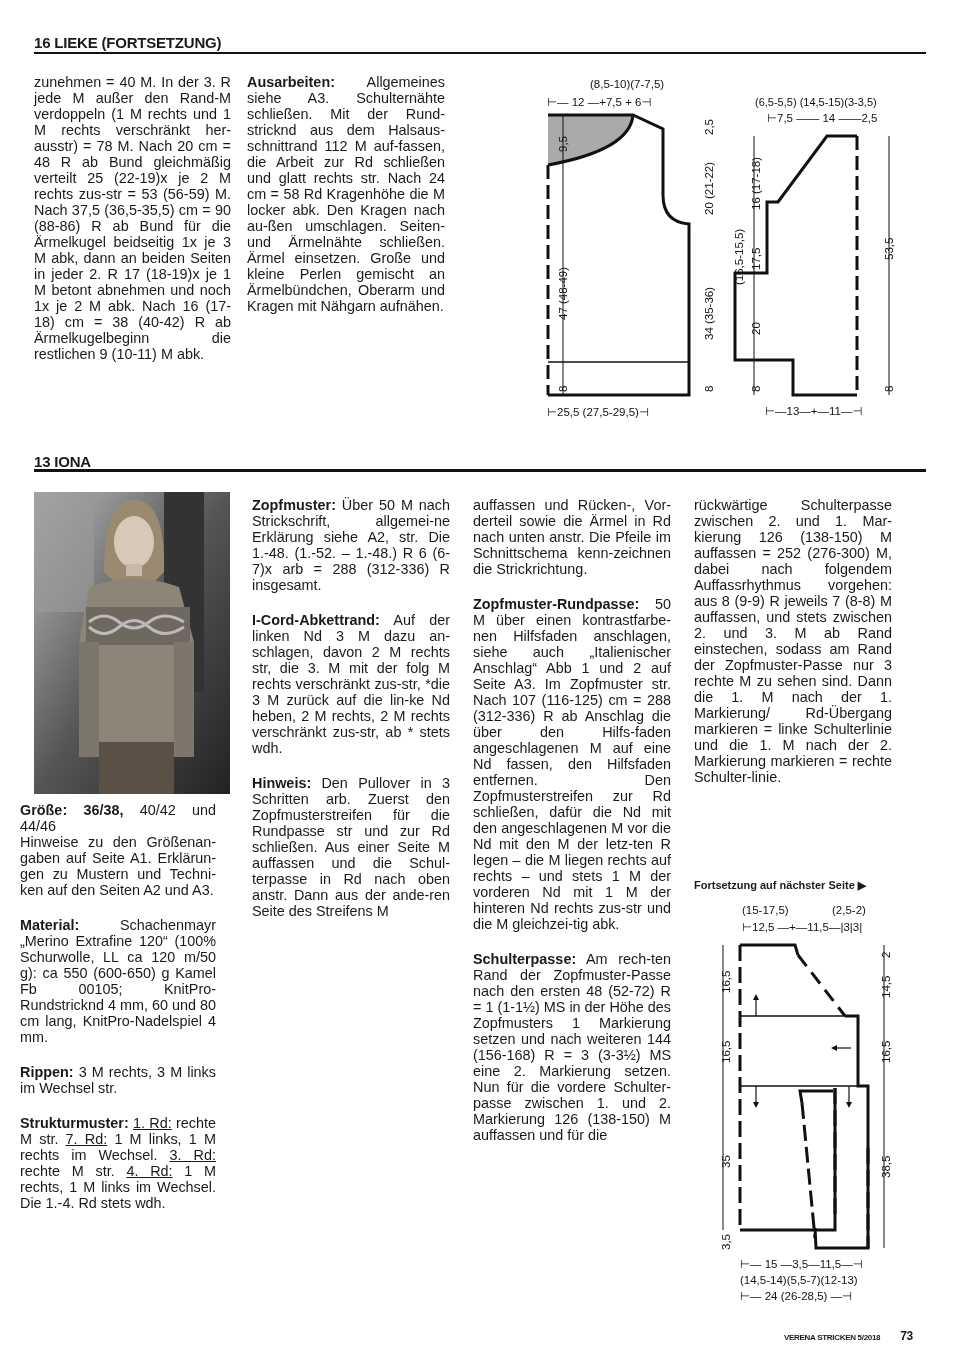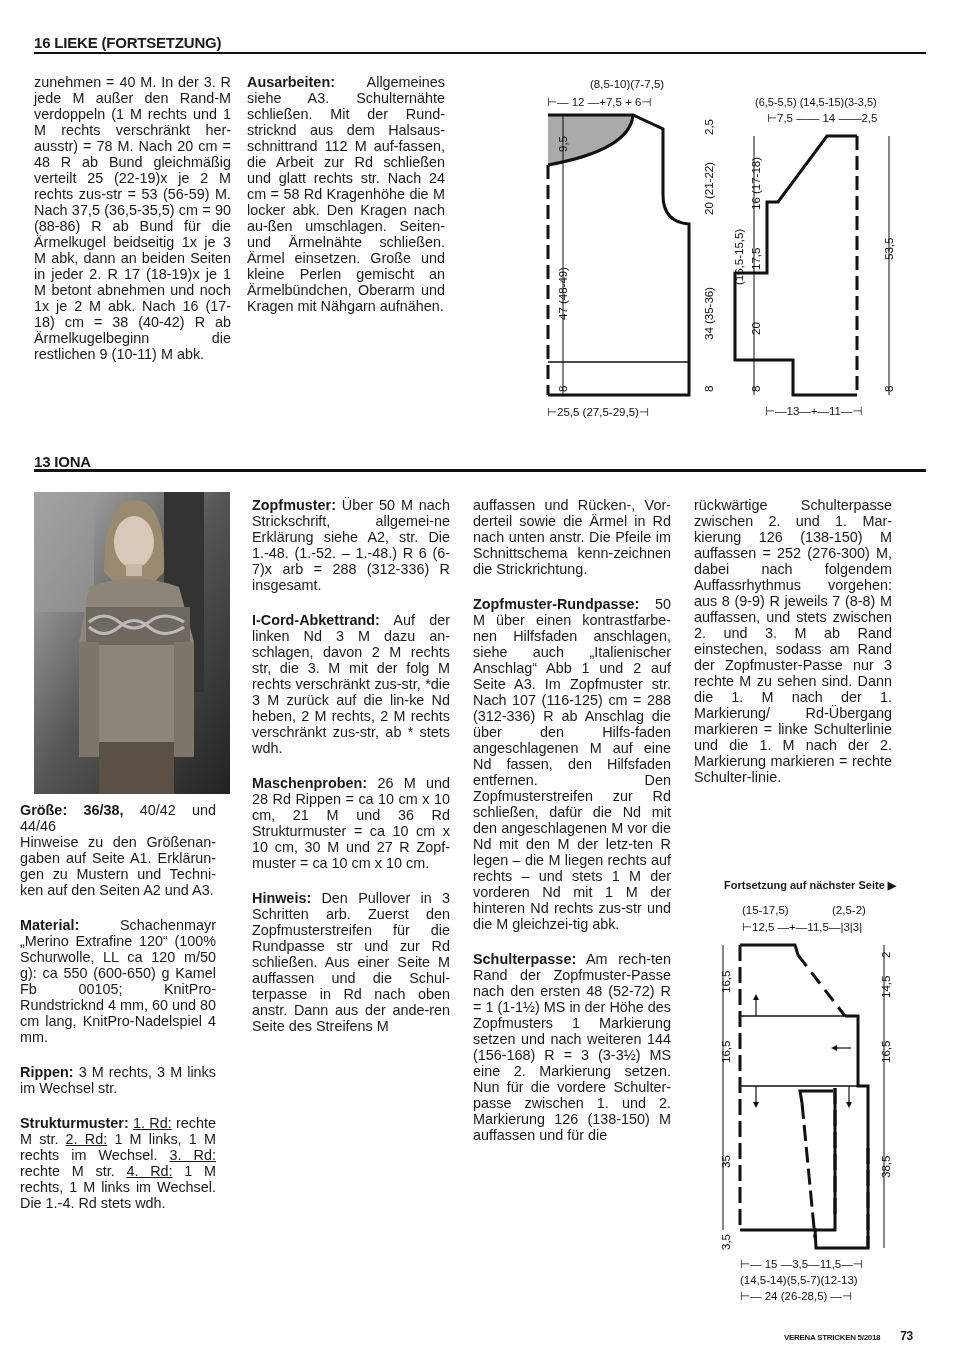--- a/index.html
+++ b/index.html
@@ -106,40 +106,39 @@
 
     <rect x="65" y="250" width="75" height="52" fill="#5a5045"></rect>
   </svg>
 </div>
 
 <div class="col" style="left:20px;top:802px;width:196px;">
   <p style="margin-bottom:0"><b>Größe: 36/38,</b><span> 40/42 und 44/46</span></p>
   <p>Hinweise zu den Größenan-gaben auf Seite A1. Erklärun-gen zu Mustern und Techni-ken auf den Seiten A2 und A3.</p>
   <p><b>Material:</b><span> Schachenmayr „Merino Extrafine 120“ (100% Schurwolle, LL ca 120 m/50 g): ca 550 (600-650) g Kamel Fb 00105; KnitPro-Rundstricknd 4 mm, 60 und 80 cm lang, KnitPro-Nadelspiel 4 mm.</span></p>
   <p><b>Rippen:</b><span> 3 M rechts, 3 M links im Wechsel str.</span></p>
-  <p><b>Strukturmuster:</b> <u>1. Rd:</u><span> rechte M str. </span><u>2. Rd:</u><span> 1 M links, 1 M rechts im Wechsel. </span><u>3. Rd:</u><span> rechte M str. </span><u>4. Rd:</u><span> 1 M rechts, 1 M links im Wechsel. Die 1.-4. Rd stets wdh.</span></p>
+  <p><b>Strukturmuster:</b> <u>1. Rd:</u><span> rechte M str. </span><u>7. Rd:</u><span> 1 M links, 1 M rechts im Wechsel. </span><u>3. Rd:</u><span> rechte M str. </span><u>4. Rd:</u><span> 1 M rechts, 1 M links im Wechsel. Die 1.-4. Rd stets wdh.</span></p>
 </div>
 
 <div class="col" style="left:252px;top:497px;width:198px;">
   <p><b>Zopfmuster:</b><span> Über 50 M nach Strickschrift, allgemei-ne Erklärung siehe A2, str. Die 1.-48. (1.-52. – 1.-48.) R 6 (6-7)x arb = 288 (312-336) R insgesamt.</span></p>
   <p><b>I-Cord-Abkettrand:</b><span> Auf der linken Nd 3 M dazu an-schlagen, davon 2 M rechts str, die 3. M mit der folg M rechts verschränkt zus-str, *die 3 M zurück auf die lin-ke Nd heben, 2 M rechts, 2 M rechts verschränkt zus-str, ab * stets wdh.</span></p>
-  <p><b>Maschenproben:</b><span> 26 M und 28 Rd Rippen = ca 10 cm x 10 cm, 21 M und 36 Rd Strukturmuster = ca 10 cm x 10 cm, 30 M und 27 R Zopf-muster = ca 10 cm x 10 cm.</span></p>
   <p><b>Hinweis:</b><span> Den Pullover in 3 Schritten arb. Zuerst den Zopfmusterstreifen für die Rundpasse str und zur Rd schließen. Aus einer Seite M auffassen und die Schul-terpasse in Rd nach oben anstr. Dann aus der ande-ren Seite des Streifens M</span></p>
 </div>
 
 <div class="col" style="left:473px;top:497px;width:198px;">
   <p>auffassen und Rücken-, Vor-derteil sowie die Ärmel in Rd nach unten anstr. Die Pfeile im Schnittschema kenn-zeichnen die Strickrichtung.</p>
   <p><b>Zopfmuster-Rundpasse:</b><span> 50 M über einen kontrastfarbe-nen Hilfsfaden anschlagen, siehe auch „Italienischer Anschlag“ Abb 1 und 2 auf Seite A3. Im Zopfmuster str. Nach 107 (116-125) cm = 288 (312-336) R ab Anschlag die über den Hilfs-faden angeschlagenen M auf eine Nd fassen, den Hilfsfaden entfernen. Den Zopfmusterstreifen zur Rd schließen, dafür die Nd mit den angeschlagenen M vor die Nd mit den M der letz-ten R legen – die M liegen rechts auf rechts – und stets 1 M der vorderen Nd mit 1 M der hinteren Nd rechts zus-str und die M gleichzei-tig abk.</span></p>
   <p><b>Schulterpasse:</b><span> Am rech-ten Rand der Zopfmuster-Passe nach den ersten 48 (52-72) R = 1 (1-1½) MS in der Höhe des Zopfmusters 1 Markierung setzen und nach weiteren 144 (156-168) R = 3 (3-3½) MS eine 2. Markierung setzen. Nun für die vordere Schulter-passe zwischen 1. und 2. Markierung 126 (138-150) M auffassen und für die</span></p>
 </div>
 
 <div class="col" style="left:694px;top:497px;width:198px;">
   <p>rückwärtige Schulterpasse zwischen 2. und 1. Mar-kierung 126 (138-150) M auffassen = 252 (276-300) M, dabei nach folgendem Auffassrhythmus vorgehen: aus 8 (9-9) R jeweils 7 (8-8) M auffassen, und stets zwischen 2. und 3. M ab Rand einstechen, sodass am Rand der Zopfmuster-Passe nur 3 rechte M zu sehen sind. Dann die 1. M nach der 1. Markierung/ Rd-Übergang markieren = linke Schulterlinie und die 1. M nach der 2. Markierung markieren = rechte Schulter-linie.</p>
 </div>
-<div class="abs cont" style="left:724px;top:879px;">
+<div class="abs cont" style="left:694px;top:879px;">
   <span>Fortsetzung auf nächster Seite</span>
   <span>▶</span>
 </div>
 
 <svg class="abs" style="left:700px;top:898px;" width="210" height="420" viewBox="0 0 210 420">
   <g font-size="11.5" fill="#111">
     <text x="42" y="16">(15-17,5)</text>
     <text x="132" y="16">(2,5-2)</text>
     <text x="42" y="33">⊢<tspan>12,5</tspan> —+—<tspan>11,5</tspan>—|<tspan>3</tspan>|<tspan>3</tspan>|</text>
 

